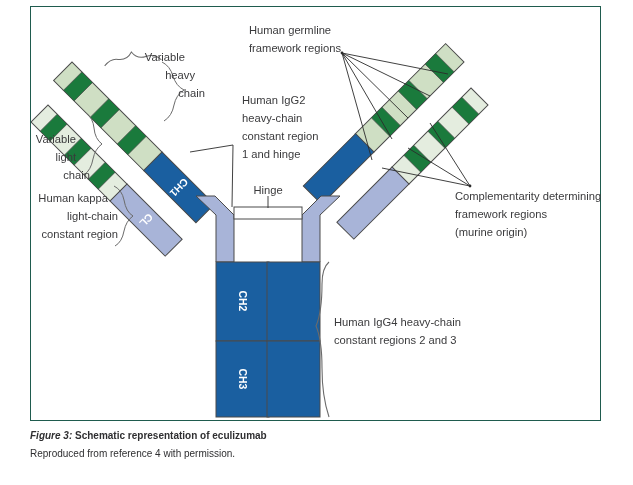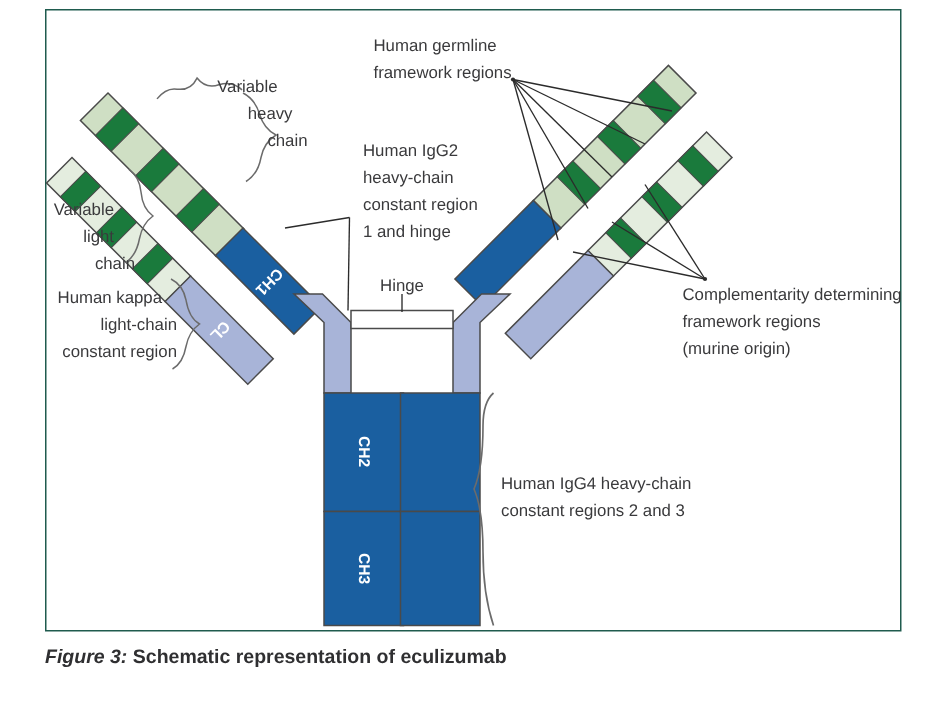--- a/index.html
+++ b/index.html
@@ -7,21 +7,21 @@
     width:633px;height:485px;overflow:hidden;
     font-family:"Liberation Sans","DejaVu Sans",sans-serif;
     color:#3a3a3c;
   }
   #stage{position:relative;width:633px;height:485px;}
   #figure-frame{
     position:absolute;left:30px;top:6px;width:571px;height:415px;
     border:1.3px solid #1f5b4e;background:#ffffff;box-sizing:border-box;
   }
   #diagram{position:absolute;left:0;top:0;width:633px;height:430px;}
-  .cap{position:absolute;left:30px;font-size:13px;color:#2f2f31;white-space:nowrap;}
+  .cap{position:absolute;left:30px;font-size:10px;color:#2f2f31;white-space:nowrap;}
   #caption-title{top:430px;font-weight:bold;}
   #caption-title .ital{font-style:italic;}
   #caption-sub{top:448px;font-weight:normal;}
   .lbl{font-family:"Liberation Sans","DejaVu Sans",sans-serif;fill:#3a3a3c;font-size:11.2px;}
   .chip-lbl{font-family:"Liberation Sans","DejaVu Sans",sans-serif;fill:#ffffff;font-size:10.4px;font-weight:bold;}
 </style>
 </head>
 <body>
 
 <div id="stage">
@@ -166,14 +166,15 @@
 
     <g>
       <text class="lbl" x="334" y="326">Human IgG4 heavy-chain</text>
       <text class="lbl" x="334" y="344">constant regions 2 and 3</text>
     </g>
   </svg>
 
   <div class="cap" id="caption-title">
     <span class="ital">Figure 3:</span><span> Schematic representation of eculizumab</span>
   </div>
+  <div class="cap" id="caption-sub">Reproduced from reference 4 with permission.</div>
 
 </div>
 
 </body></html>

